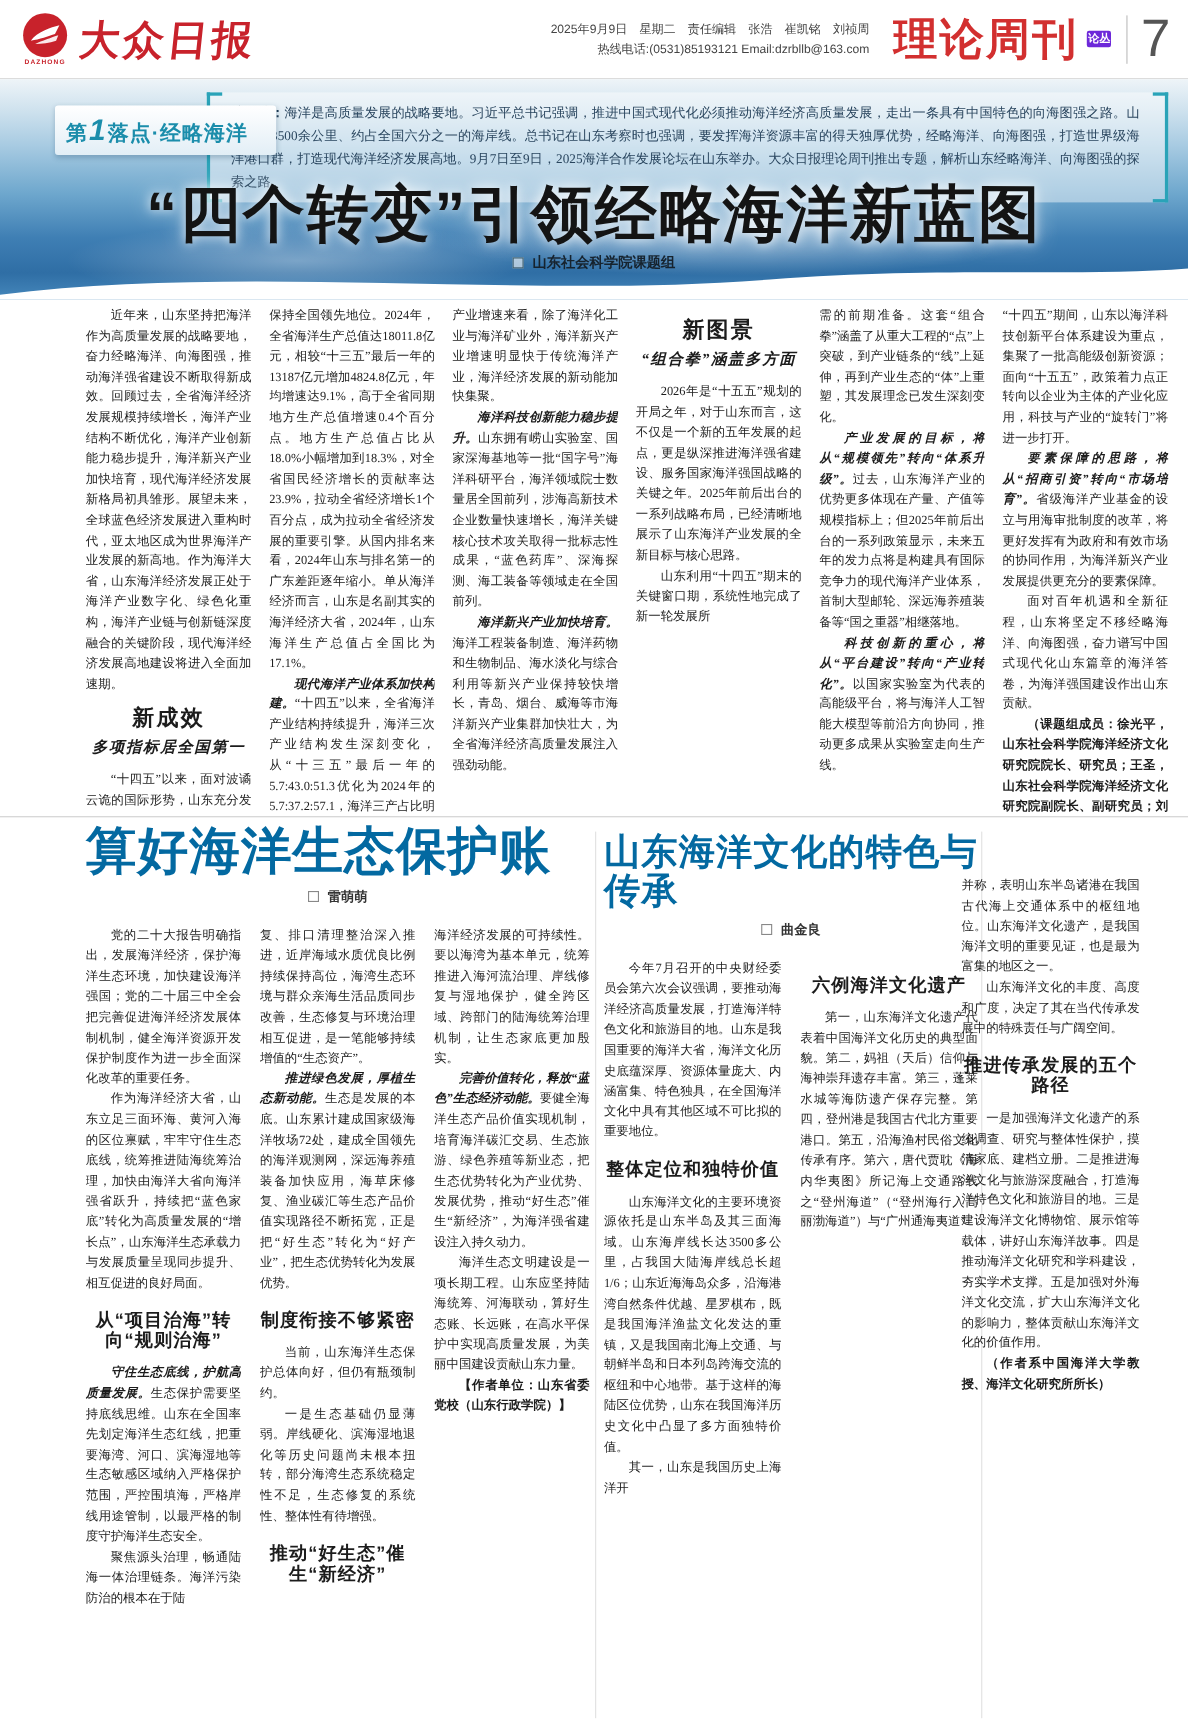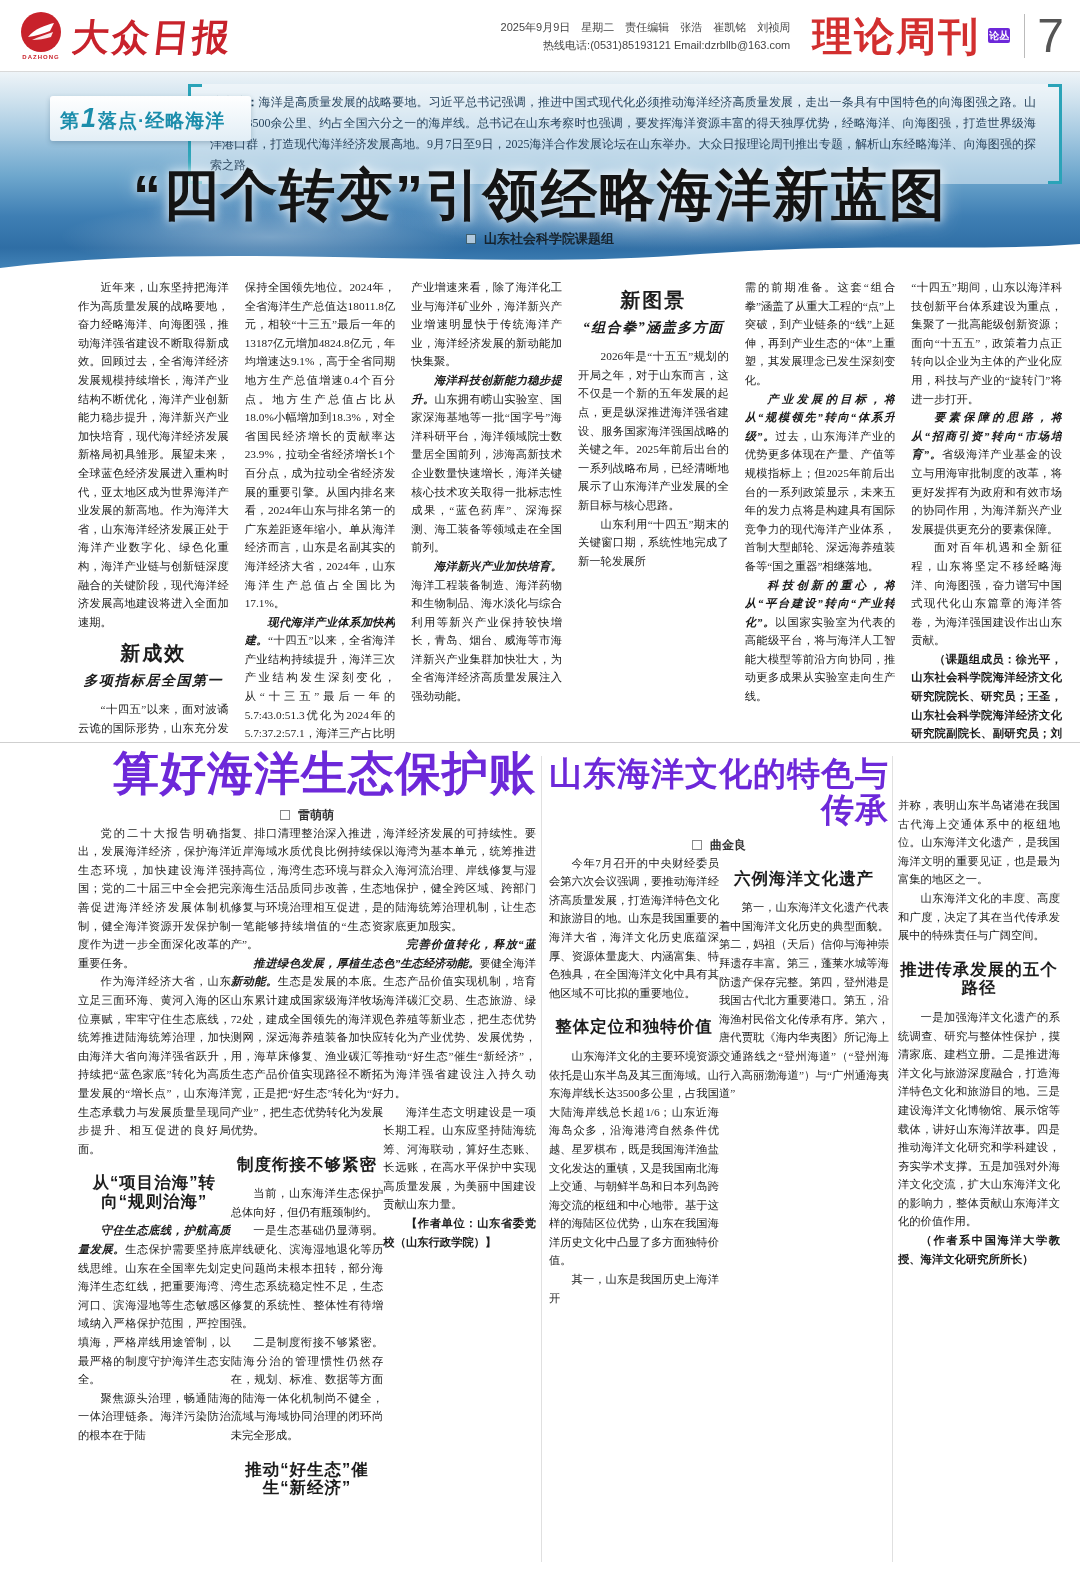--- a/index.html
+++ b/index.html
@@ -77,30 +77,30 @@
         font-size:16.5px !important; text-align:center; margin:15px 0 11px; letter-spacing:1px; }
   .note { font-weight:bold; text-indent:2em; text-align:justify; }
 
   .main-cols { position:absolute; left:78px; top:278px; width:984px; height:462px; gap:16px; }
 
   .section-rule { position:absolute; left:0; top:742px; width:1080px; height:1px; background:#cfcfcf; }
 
   
   .article { position:absolute; top:748px; }
   .art-headline { font-family:"Liberation Sans","DejaVu Sans",sans-serif; font-weight:900;
-                  color:#6d28d9; text-align:right; line-height:1.1; letter-spacing:1px; }
+                  color:#0369a1; text-align:left; line-height:1.1; letter-spacing:1px; }
   .art-byline { text-align:center; font-family:"Liberation Sans","DejaVu Sans",sans-serif;
                 font-size:12px; font-weight:bold; color:#333; margin-top:8px; }
   .art-byline .byline-box { border-color:#888; background:#fff; }
   .left-article { left:78px; width:458px; }
   .left-article .art-headline { font-size:46px; }
   .right-article { left:549px; width:340px; }
   .right-article .art-headline { font-size:33px; margin-top:8px; }
-  .art-cols { height:720px; }
-  .side-col { position:absolute; left:898px; top:796px; width:162px; height:766px; overflow:hidden; }
+  .art-cols { margin-top:18px; height:720px; gap:17px; }
+  .side-col { position:absolute; left:874px; top:796px; width:162px; height:766px; overflow:hidden; }
   .vsep { position:absolute; top:756px; height:806px; width:1px; background:#e0e0e0; }
   .vsep.v1 { left:541px; } .vsep.v2 { left:892px; }
 </style>
 </head>
 <body>
 
 <div class="page">
 
   <div class="header">
     <div class="brand">
@@ -191,21 +191,20 @@
           <div class="h3">从“项目治海”转向“规则治海”</div>
           <p class="p"><em class="lead">守住生态底线，护航高质量发展。</em>生态保护需要坚持底线思维。山东在全国率先划定海洋生态红线，把重要海湾、河口、滨海湿地等生态敏感区域纳入严格保护范围，严控围填海，严格岸线用途管制，以最严格的制度守护海洋生态安全。</p>
           <p class="p">聚焦源头治理，畅通陆海一体治理链条。海洋污染防治的根本在于陆</p>
         </div>
         <div class="col">
           <p class="p cont">复、排口清理整治深入推进，近岸海域水质优良比例持续保持高位，海湾生态环境与群众亲海生活品质同步改善，生态修复与环境治理相互促进，是一笔能够持续增值的“生态资产”。</p>
           <p class="p"><em class="lead">推进绿色发展，厚植生态新动能。</em>生态是发展的本底。山东累计建成国家级海洋牧场72处，建成全国领先的海洋观测网，深远海养殖装备加快应用，海草床修复、渔业碳汇等生态产品价值实现路径不断拓宽，正是把“好生态”转化为“好产业”，把生态优势转化为发展优势。</p>
           <div class="h3">制度衔接不够紧密</div>
           <p class="p">当前，山东海洋生态保护总体向好，但仍有瓶颈制约。</p>
           <p class="p">一是生态基础仍显薄弱。岸线硬化、滨海湿地退化等历史问题尚未根本扭转，部分海湾生态系统稳定性不足，生态修复的系统性、整体性有待增强。</p>
-          <p class="p">二是制度衔接不够紧密。陆海分治的管理惯性仍然存在，规划、标准、数据等方面的陆海一体化机制尚不健全，流域与海域协同治理的闭环尚未完全形成。</p>
           <div class="h3">推动“好生态”催生“新经济”</div>
         </div>
         <div class="col">
           <p class="p cont">海洋经济发展的可持续性。要以海湾为基本单元，统筹推进入海河流治理、岸线修复与湿地保护，健全跨区域、跨部门的陆海统筹治理机制，让生态家底更加殷实。</p>
           <p class="p"><em class="lead">完善价值转化，释放“蓝色”生态经济动能。</em>要健全海洋生态产品价值实现机制，培育海洋碳汇交易、生态旅游、绿色养殖等新业态，把生态优势转化为产业优势、发展优势，推动“好生态”催生“新经济”，为海洋强省建设注入持久动力。</p>
           <p class="p">海洋生态文明建设是一项长期工程。山东应坚持陆海统筹、河海联动，算好生态账、长远账，在高水平保护中实现高质量发展，为美丽中国建设贡献山东力量。</p>
           <p class="note">【作者单位：山东省委党校（山东行政学院）】</p>
         </div>
       </div>
   </div>

